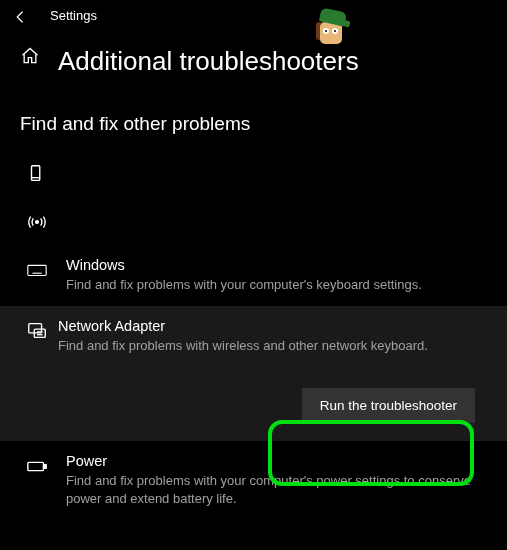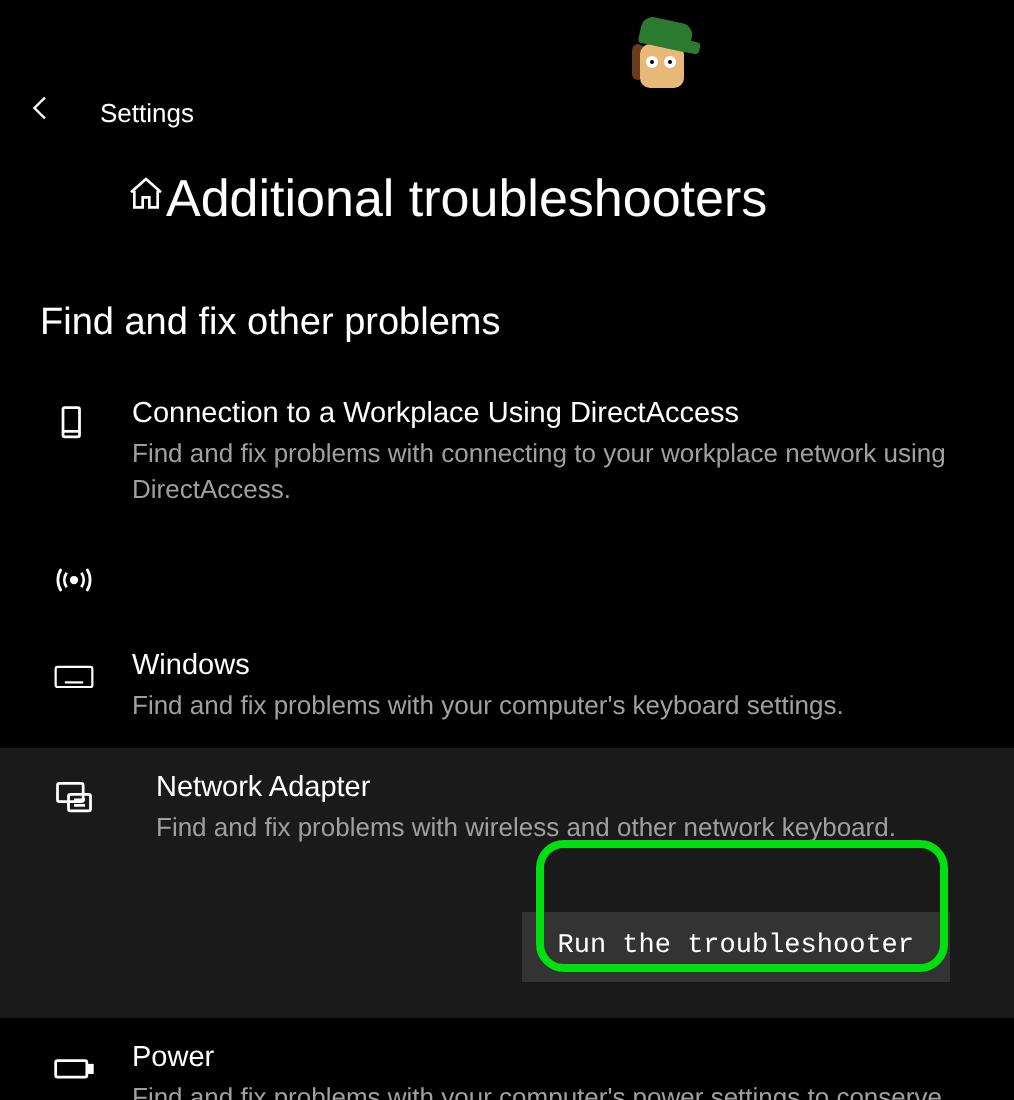--- a/index.html
+++ b/index.html
@@ -7,32 +7,29 @@
       background: #000;
       color: #fff;
       font-family: 'Segoe UI', Arial, sans-serif;
       width: 507px;
       height: 550px;
       overflow: hidden;
       position: relative;
     }
     .titlebar {
       display: flex;
-      align-items: center;
       padding: 8px 12px;
       gap: 20px;
-      margin-top: 37px;
     }
     .back-icon svg { width: 18px; height: 18px; }
     .titlebar-label { font-size: 13px; color: #fff; }
     .header {
       display: flex;
-      align-items: center;
       padding: 8px 20px 18px 20px;
-      margin-left: 43px;
+      gap: 18px;
     }
     .home-icon svg { width: 20px; height: 20px; }
     .page-title { font-size: 26px; font-weight: 400; }
     .section-title {
       font-size: 19px;
       font-weight: 400;
       padding: 6px 20px 14px 20px;
       margin-top: 12px;
     }
     .item {
@@ -41,21 +38,21 @@
       gap: 16px;
       cursor: pointer;
     }
     .item.selected {
       background: #1a1a1a;
       padding-bottom: 18px;
       flex-direction: column;
     }
     .item-row {
       display: flex;
-      gap: 28px;
+      gap: 8px;
     }
     .item-icon {
       width: 26px;
       flex-shrink: 0;
       display: flex;
       justify-content: center;
       padding-top: 2px;
     }
     .item-icon svg { width: 22px; height: 22px; }
     .item-text { flex: 1; }
@@ -66,21 +63,21 @@
       justify-content: flex-end;
       padding-right: 12px;
       margin-top: 18px;
     }
     .run-btn {
       background: #333333;
       color: #fff;
       border: none;
       padding: 10px 18px;
       font-size: 13.5px;
-      font-family: Liberation Mono, monospace;
+      font-family: Liberation Sans, sans-serif;
       cursor: pointer;
     }
     .highlight {
       position: absolute;
       border: 4px solid #00e010;
       border-radius: 14px;
       left: 268px;
       top: 420px;
       width: 206px;
       height: 66px;
@@ -138,24 +135,20 @@
 </div>
 
 <h2 class="section-title">Find and fix other problems</h2>
 
 <div class="item">
   <div class="item-icon">
     <svg viewBox="0 0 24 24" fill="none" stroke="#fff" stroke-width="1.5">
         <rect x="6" y="3" width="9" height="16" rx="1"></rect>
         <line x1="6" y1="16" x2="15" y2="16"></line>
       </svg>
-  </div>
-  <div class="item-text">
-    <div class="item-title">Connection to a Workplace Using DirectAccess</div>
-    <div class="item-desc">Find and fix problems with connecting to your workplace network using DirectAccess.</div>
   </div>
 </div>
 
 <div class="item">
   <div class="item-icon">
     <svg viewBox="0 0 24 24" fill="none" stroke="#fff" stroke-width="1.5">
         <path d="M5 6a11 11 0 000 12"></path>
         <path d="M8 8a7 7 0 000 8"></path>
         <circle cx="12" cy="12" r="1.5" fill="#fff"></circle>
         <path d="M16 8a7 7 0 010 8"></path>

